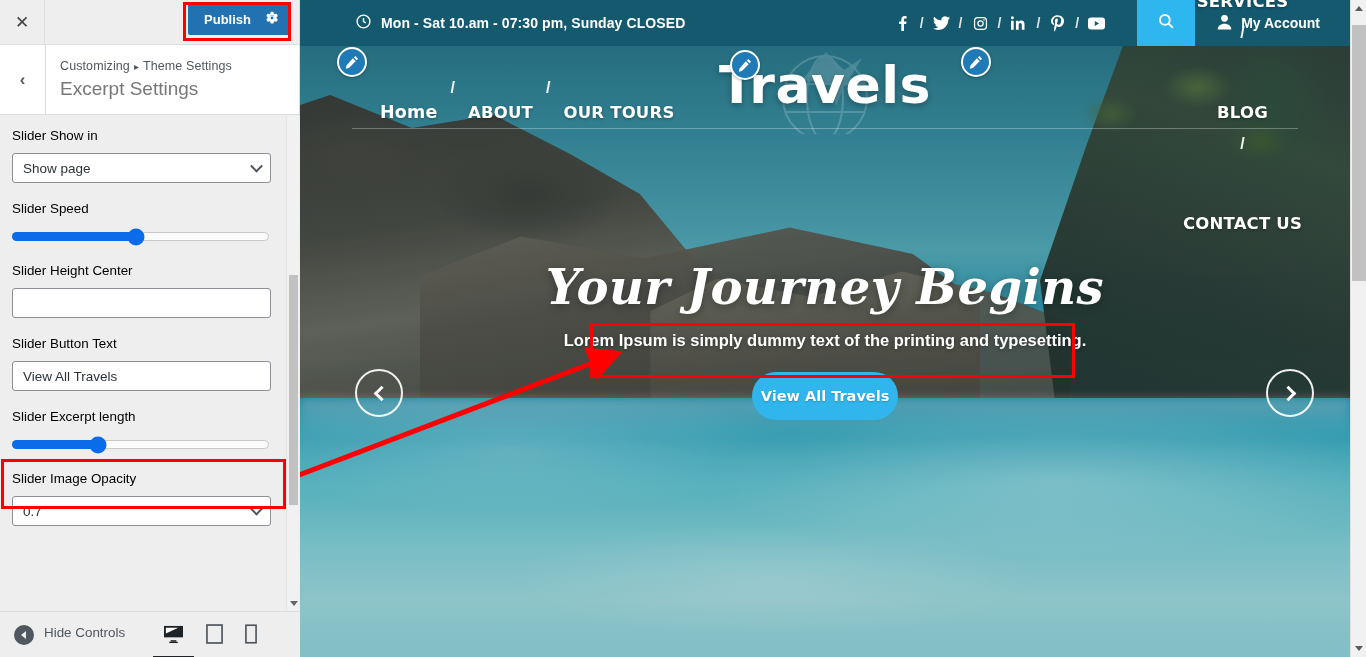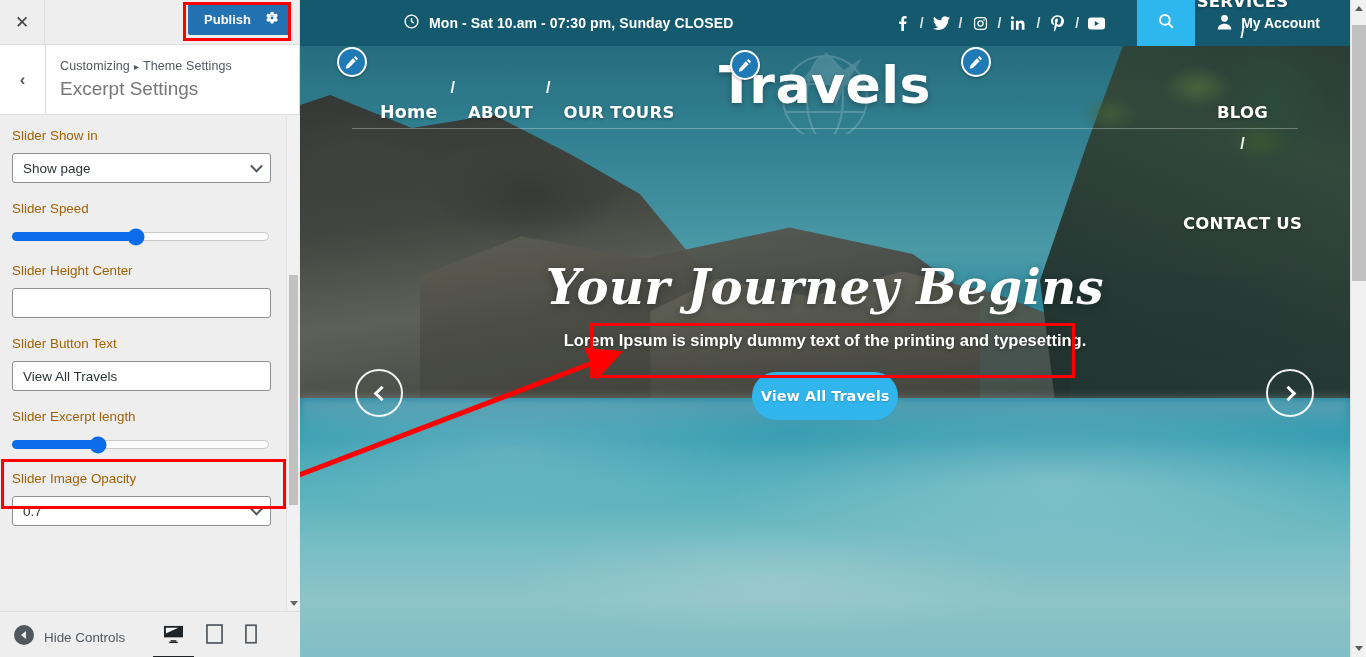--- a/index.html
+++ b/index.html
@@ -68,21 +68,21 @@
 
   .cz-body {
     position: absolute; top: 116px; left: 0;
     width: 300px; height: 495px;
     background: #eee;
     padding: 10px 14px 0 12px;
     overflow: hidden;
   }
   .ctl { margin-bottom: 16px; }
   .ctl-label {
-    font-size: 13.4px; color: #a16207;
+    font-size: 13.4px; color: #000000;
     line-height: 20px; margin-bottom: 7px; display:block;
   }
   .ctl-select, .ctl-text {
     width: 259px; height: 30px;
     border: 1px solid #8c8f94; border-radius: 3px;
     background: #fff; font-size: 13.5px; color: #2c3338;
     padding: 0 10px; font-family: "Liberation Sans", sans-serif;
     display: flex; align-items: center; position: relative;
   }
   .ctl-select .chev {
@@ -132,21 +132,21 @@
     border-top: 5px solid #666;
   }
 
   .cz-footer {
     position: absolute; bottom: 0; left: 0;
     width: 300px; height: 46px;
     background: #eee; border-top: 1px solid #ddd;
     display: flex; align-items: center;
   }
   .hide-ctrl {
-    display: flex; align-items: flex-end; gap: 10px;
+    display: flex; align-items: flex-start; gap: 10px;
     padding-left: 14px; cursor: pointer;
   }
   .hide-ctrl .circ {
     width: 20px; height: 20px; border-radius: 50%;
     background: #50575e; display: flex; align-items: center; justify-content: center;
   }
   .hide-ctrl .circ i {
     width: 0; height: 0;
     border-top: 4.5px solid transparent; border-bottom: 4.5px solid transparent;
     border-right: 5.5px solid #eee; margin-right: 2px;
@@ -235,21 +235,20 @@
     position: absolute; left: 0; right: 0; top: 398px; height: 40px;
     background: linear-gradient(180deg, rgba(255,255,255,.55) 0%, rgba(255,255,255,0) 100%);
     filter: blur(5px); opacity: .55;
   }
   .hero-tint { position:absolute; inset:0; background: rgba(5,35,48,.10); }
 
   .topbar {
     position: absolute; left: 0; top: 0; right: 0; height: 46px;
     background: #14596e; display: flex; align-items: center;
     z-index: 6;
-    padding-left: 48px;
   }
   .topbar-left {
     display: flex; align-items: center; gap: 9px;
     margin-left: 55px; color: #fff; font-size: 14px; font-weight: 700;
     letter-spacing: .1px;
   }
   .socials {
     display: flex; align-items: center; gap: 9px;
     margin-left: auto; color: #fff;
   }

